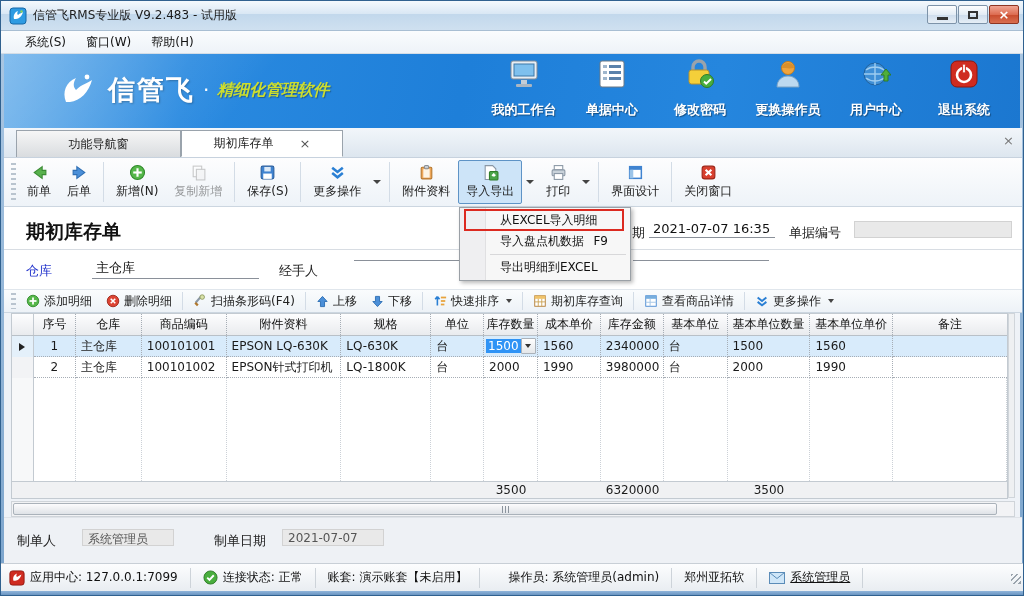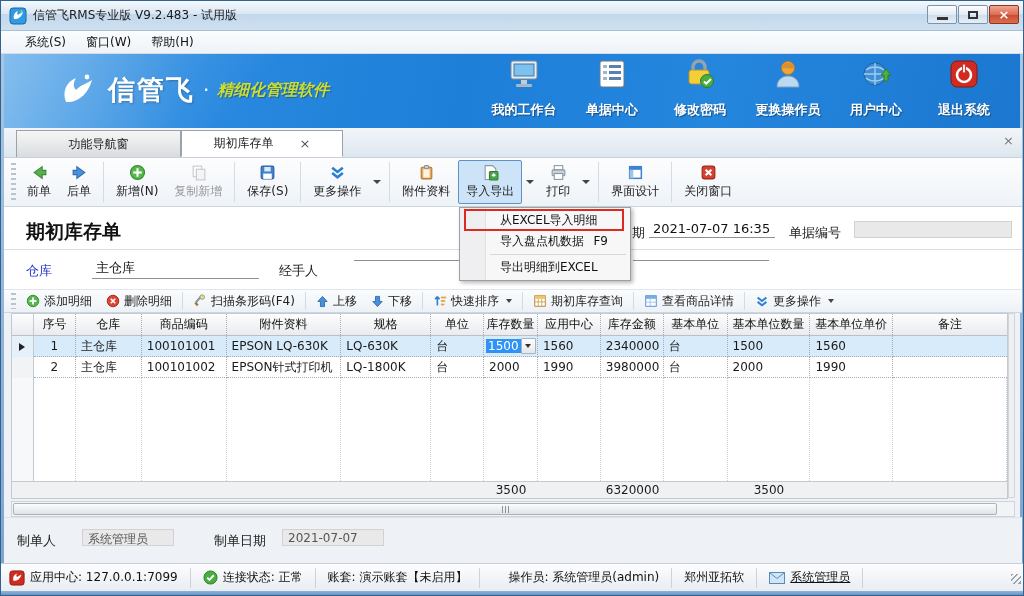--- a/index.html
+++ b/index.html
@@ -489,21 +489,21 @@
   <div id="grid" class="abs">
     <div class="hrow">
       <div class="cind" style="background:linear-gradient(#fdfdfe,#e9ebee);"></div>
       <div class="hcell c0">序号</div>
       <div class="hcell c1">仓库</div>
       <div class="hcell c2">商品编码</div>
       <div class="hcell c3">附件资料</div>
       <div class="hcell c4">规格</div>
       <div class="hcell c5">单位</div>
       <div class="hcell c6">库存数量</div>
-      <div class="hcell c7">应用中心</div>
+      <div class="hcell c7">成本单价</div>
       <div class="hcell c8">库存金额</div>
       <div class="hcell c9">基本单位</div>
       <div class="hcell c10">基本单位数量</div>
       <div class="hcell c11">基本单位单价</div>
       <div class="hcell c12">备注</div>
     </div>
 
     <div class="trow row-sel">
       <div class="cind">
           <span class="tri-right"></span>

